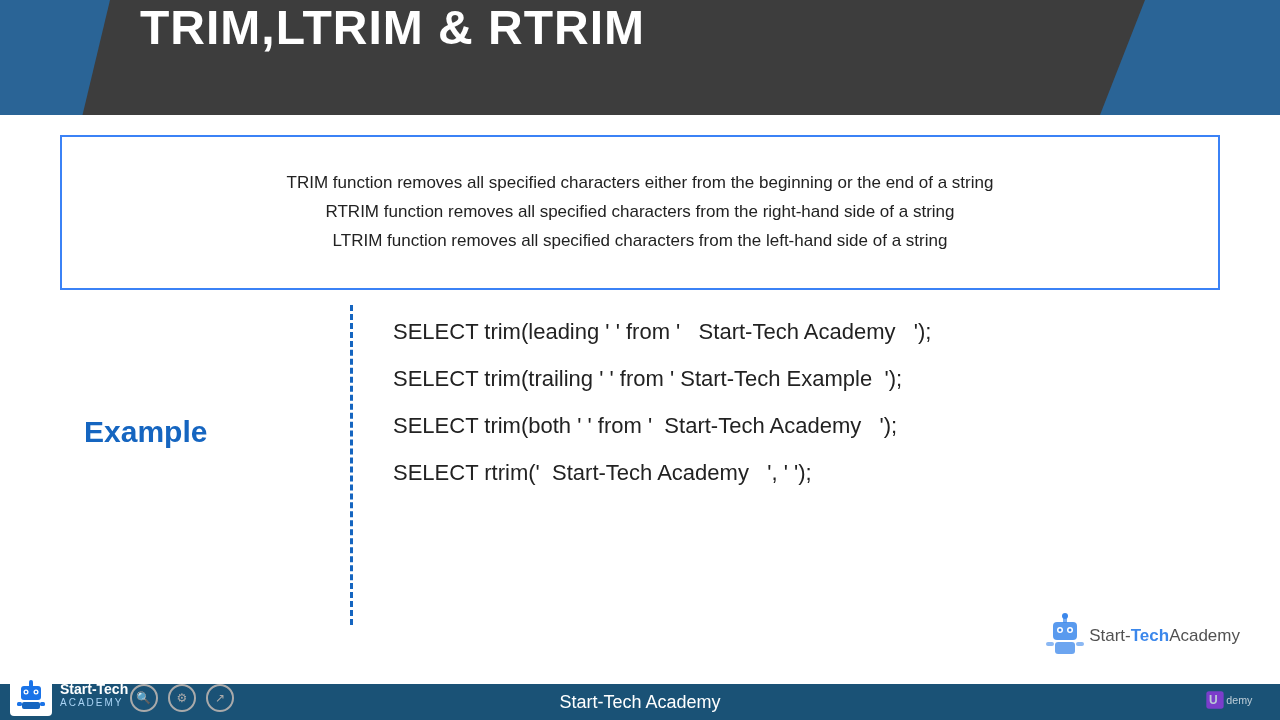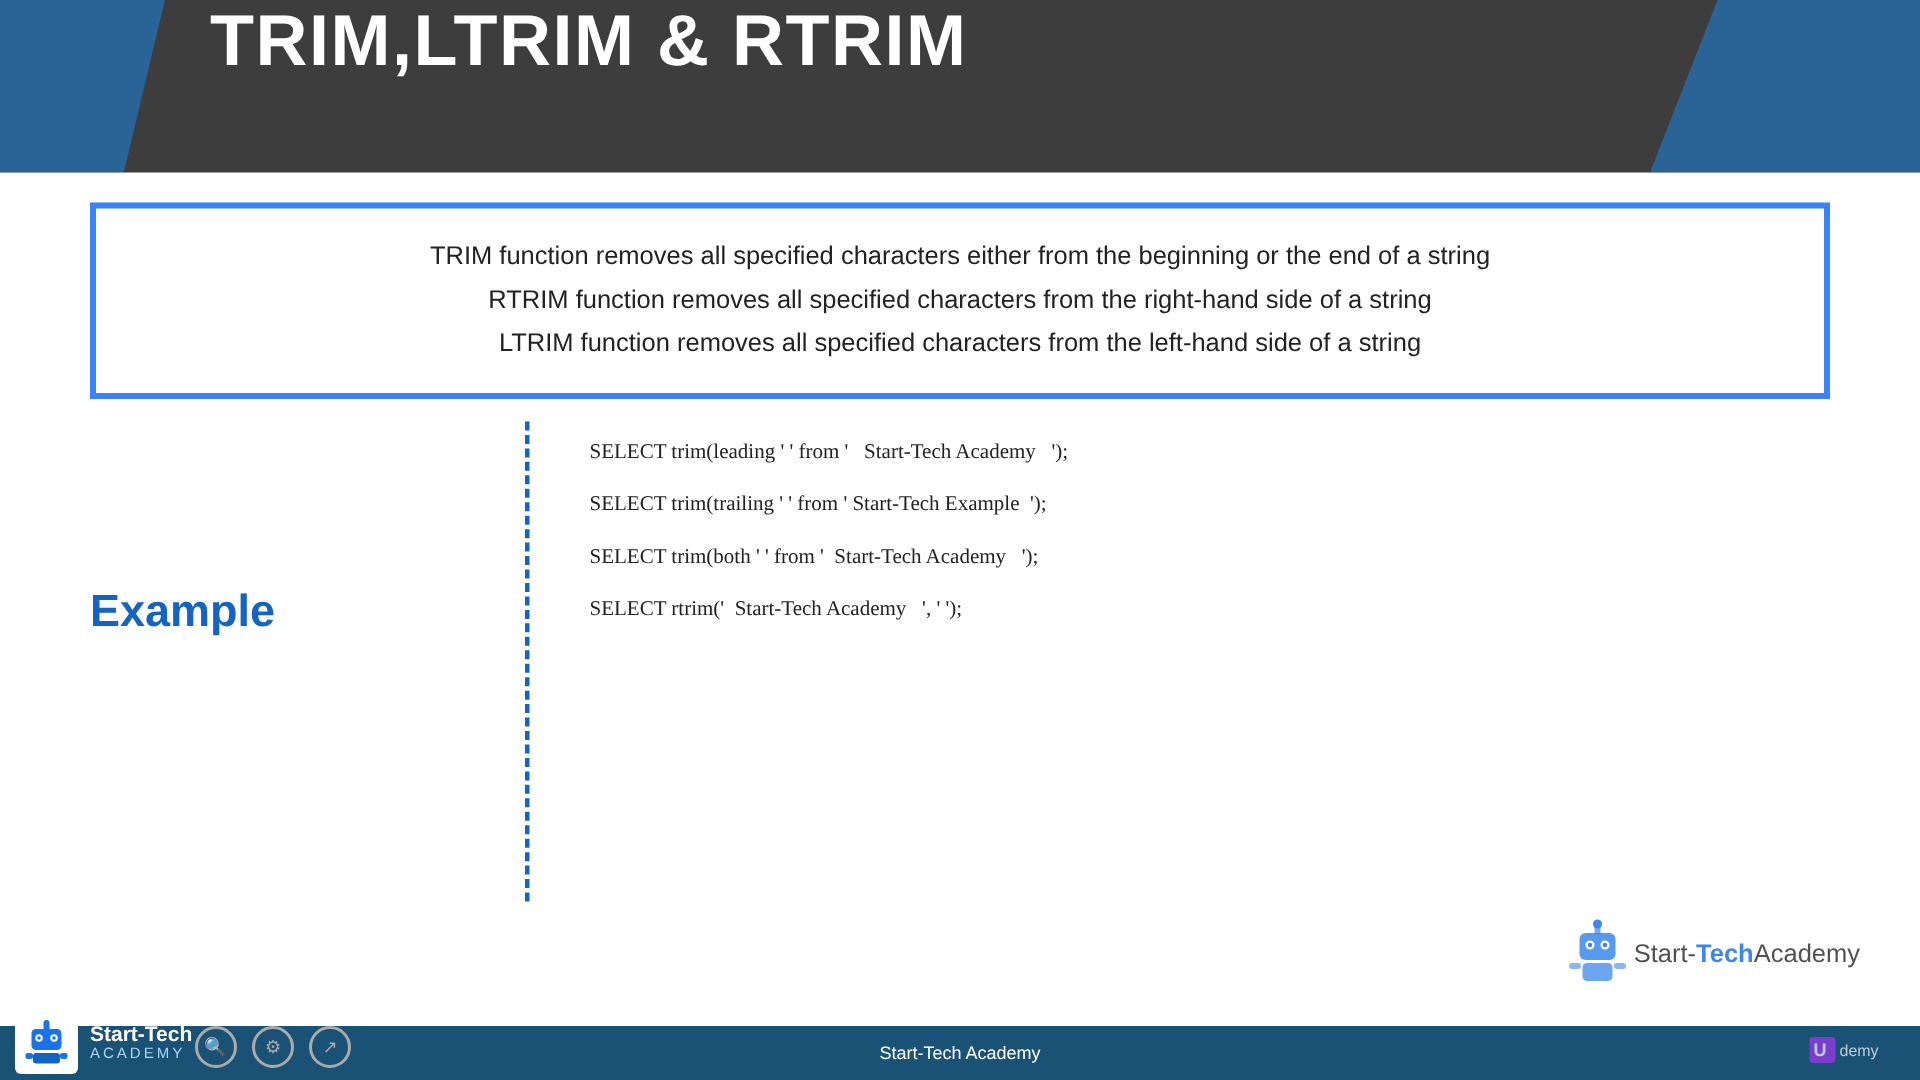--- a/index.html
+++ b/index.html
@@ -49,22 +49,22 @@
       font-size: 48px;
       font-weight: bold;
       letter-spacing: 1px;
       position: relative;
       z-index: 1;
     }
 
     
     .description-box {
       margin: 20px 60px 15px 60px;
-      border: 4px solid #3b82f6;
-      padding: 18px 20px;
+      border: 2px solid #3b82f6;
+      padding: 32px 20px;
       text-align: center;
       background: #fff;
     }
 
     .description-box p {
       font-size: 17px;
       color: #222;
       line-height: 1.7;
     }
 
@@ -77,40 +77,41 @@
     }
 
     
     .example-label {
       color: #1565c0;
       font-size: 30px;
       font-weight: bold;
       width: 280px;
       padding-top: 60px;
       flex-shrink: 0;
+      margin-left: 24px;
     }
 
     
     .divider-line {
       width: 2px;
       min-height: 320px;
       border-left: 3px dashed #1565c0;
       flex-shrink: 0;
       margin-top: 0;
     }
 
     
     .code-block {
       padding: 10px 0 10px 40px;
       flex: 1;
     }
 
     .code-line {
-      font-family: Liberation Serif, serif;
-      font-size: 14px;
+      font-family: Liberation Sans, sans-serif;
+      font-size: 22px;
       color: #222;
       margin-bottom: 14px;
       white-space: pre;
       line-height: 1.5;
     }
 
     
     .footer {
       position: absolute;
       bottom: 0;
@@ -118,21 +119,21 @@
       right: 0;
       height: 36px;
       background: #1a5276;
       display: flex;
       align-items: center;
       justify-content: center;
     }
 
     .footer-text {
       color: #ffffff;
-      font-size: 12px;
+      font-size: 18px;
       font-weight: 500;
     }
 
     
     .footer-logo {
       position: absolute;
       left: 10px;
       bottom: 4px;
       display: flex;
       align-items: center;

